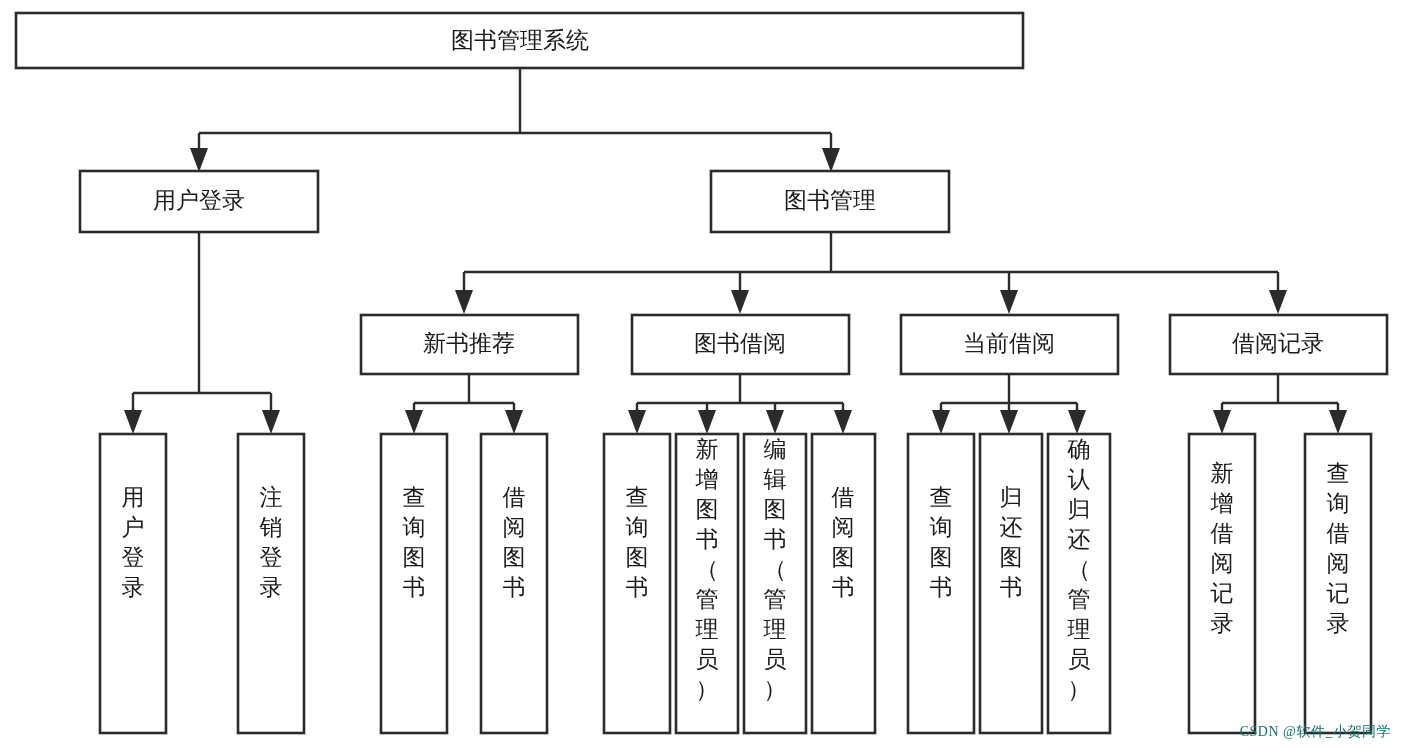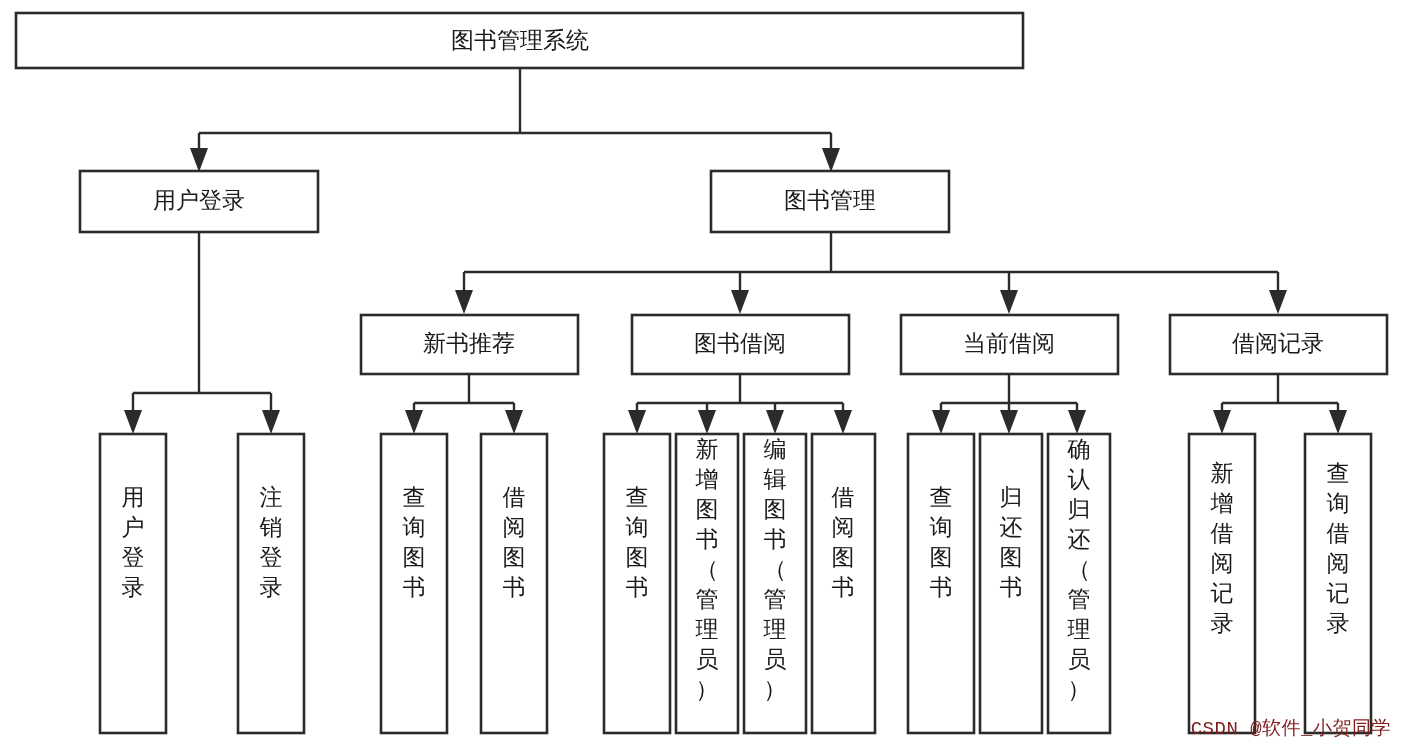--- a/index.html
+++ b/index.html
@@ -51,23 +51,23 @@
   .node-label-vertical {
     fill: #1a1a1a;
     font-family: "Liberation Sans", "DejaVu Sans", sans-serif;
     font-size: 23px;
     text-anchor: middle;
   }
   .watermark-text {
     position: absolute;
     right: 14px;
     bottom: 6px;
-    font-family: Liberation Mono, monospace;
-    font-size: 19px;
-    color: #7f1d1d;
+    font-family: Liberation Serif, serif;
+    font-size: 14px;
+    color: #0f766e;
     letter-spacing: 0.5px;
     white-space: nowrap;
     user-select: none;
   }
 </style>
 </head>
 <body>
 
 <div id="diagram-root">
 

